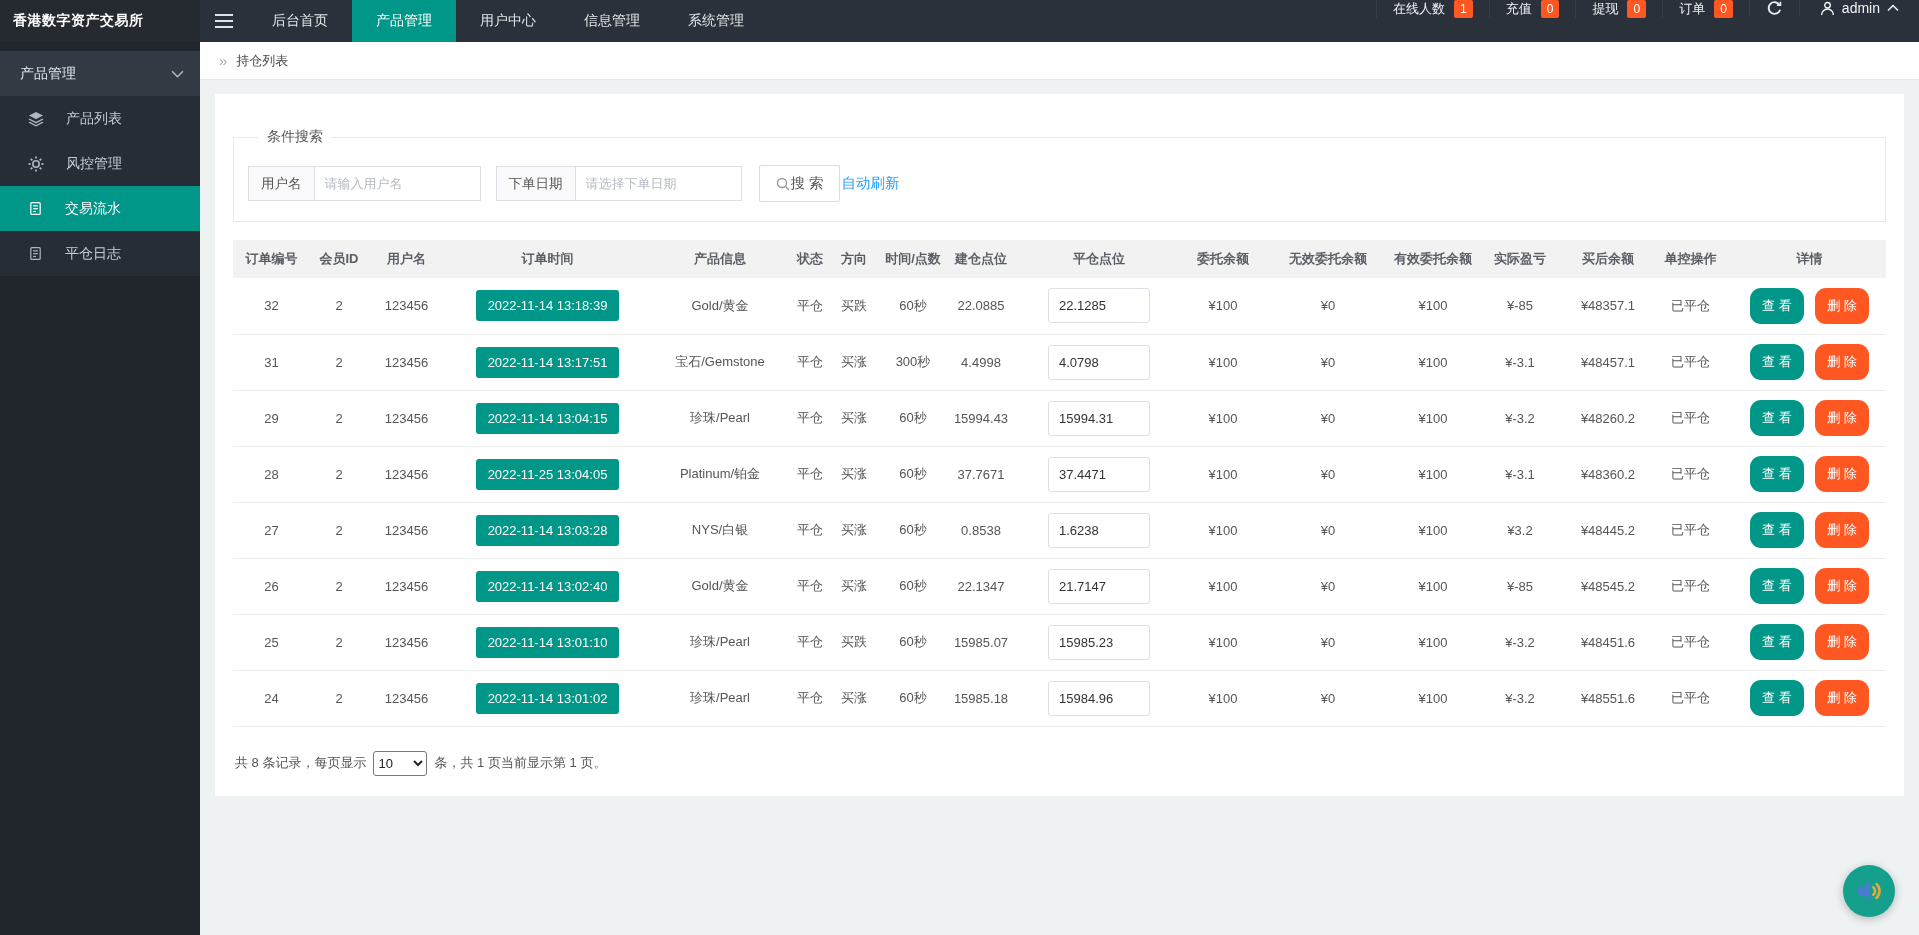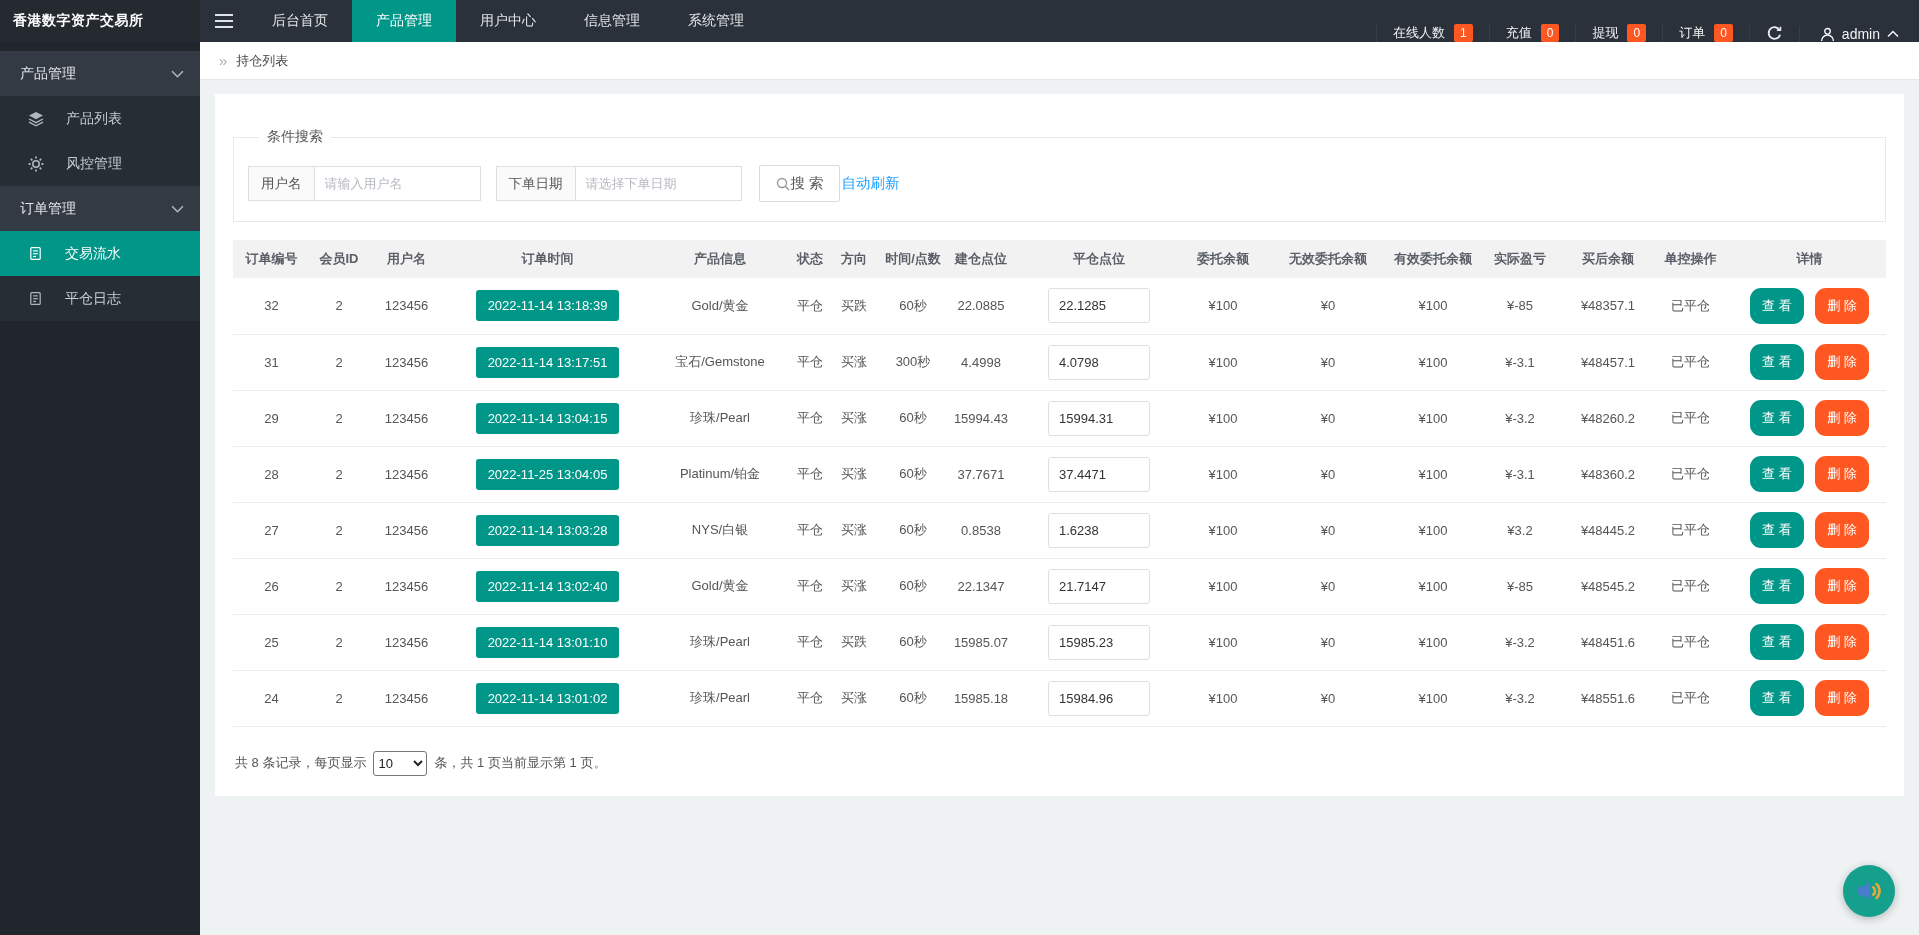--- a/index.html
+++ b/index.html
@@ -12,21 +12,21 @@
   svg{display:block;}
 
   
   .topbar{position:fixed; top:0; left:0; width:1919px; height:42px; background:var(--header-bg); display:flex; align-items:stretch; z-index:30;}
   .logo{width:200px; background:var(--logo-bg); color:#fff; font-size:14px; font-weight:bold; display:flex; align-items:center; padding-left:13px; letter-spacing:.5px;}
   .hamburger{width:48px; display:flex; align-items:center; justify-content:center; color:#dfe3e6; cursor:pointer;}
   .topnav{display:flex;}
   .topnav .nav-item{padding:0 24px; display:flex; align-items:center; color:#e2e6e9; font-size:14px; cursor:pointer;}
   .topnav .nav-item.active{background:var(--teal); color:#fff;}
   .top-spacer{flex:1;}
-  .topstats{display:flex; align-items:flex-end;}
+  .topstats{display:flex; align-items:flex-start;}
   .stat{display:flex; align-items:center; gap:9px; padding:0 16px; color:#f2f4f5; font-size:13px; border-left:1px solid rgba(255,255,255,.06); cursor:pointer;}
   .badge{background:var(--orange); color:#fff; font-size:12px; line-height:18px; height:18px; padding:0 6px; border-radius:2px;}
   .icon-btn{display:flex; align-items:center; justify-content:center; width:50px; color:#e8ebee; border-left:1px solid rgba(255,255,255,.06); cursor:pointer;}
   .admin{display:flex; align-items:center; gap:7px; padding:0 20px; color:#f2f4f5; font-size:14px; border-left:1px solid rgba(255,255,255,.06); cursor:pointer;}
 
   
   .sidebar{position:fixed; top:42px; left:0; bottom:0; width:200px; background:var(--side-base); padding-top:9px; z-index:20;}
   .side-group-title{height:45px; display:flex; align-items:center; background:var(--side-group); color:#e3e7ea; font-size:14px; padding:0 16px 0 20px; cursor:pointer;}
   .side-group-title .grow{flex:1;}
   .side-item{height:45px; display:flex; align-items:center; gap:22px; background:var(--side-item); color:#c6ccd2; font-size:14px; padding-left:28px; cursor:pointer;}
@@ -164,29 +164,20 @@
             <line x1="0.5" y1="8" x2="2.6" y2="8"></line>
             <line x1="13.4" y1="8" x2="15.5" y2="8"></line>
             <line x1="2.8" y1="2.8" x2="4.3" y2="4.3"></line>
             <line x1="11.7" y1="11.7" x2="13.2" y2="13.2"></line>
             <line x1="2.8" y1="13.2" x2="4.3" y2="11.7"></line>
             <line x1="11.7" y1="4.3" x2="13.2" y2="2.8"></line>
           </g>
         </svg>
     </span>
     <span>风控管理</span>
-  </div>
-  <div class="side-group-title">
-    <span>订单管理</span>
-    <span class="grow"></span>
-    <span>
-      <svg width="13" height="8" viewBox="0 0 12 7" fill="none" stroke="#aeb6be" stroke-width="1.5">
-          <path d="M1 1 L6 6 L11 1"></path>
-        </svg>
-    </span>
   </div>
   <div class="side-item active">
     <span class="sicon">
       <svg width="15" height="15" viewBox="0 0 16 16" fill="none" stroke="currentColor" stroke-width="1.3">
           <rect x="3" y="1.8" width="10" height="12.4" rx="1"></rect>
           <line x1="5.5" y1="5.2" x2="10.5" y2="5.2"></line>
           <line x1="5.5" y1="8.2" x2="10.5" y2="8.2"></line>
           <line x1="5.5" y1="11.2" x2="8.5" y2="11.2"></line>
         </svg>
     </span>

